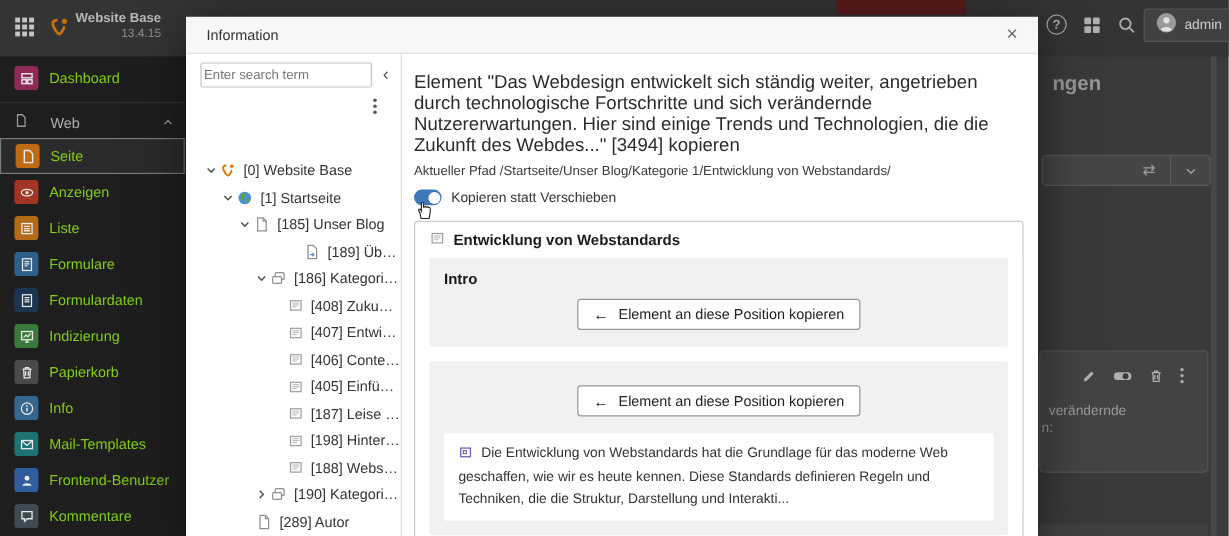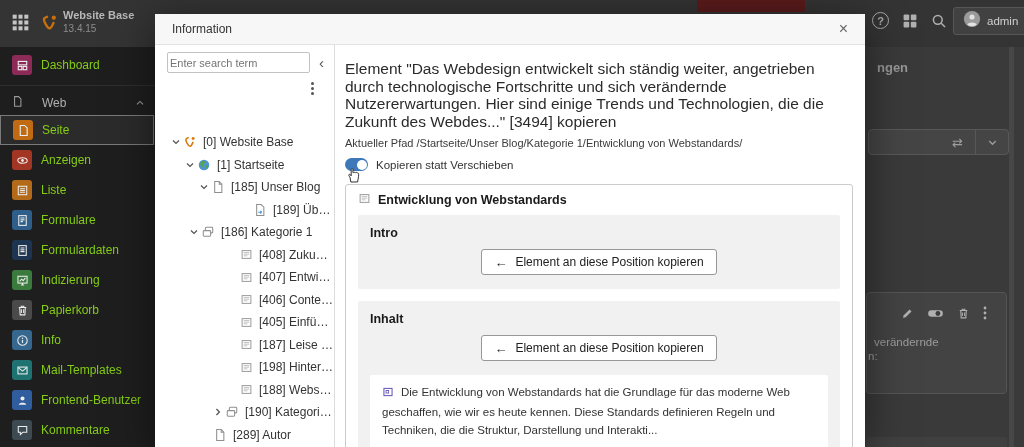--- a/index.html
+++ b/index.html
@@ -3,41 +3,41 @@
 <meta charset="utf-8">
 <style>
   html,body{margin:0;padding:0;width:1024px;height:447px;overflow:hidden;}
   *{box-sizing:border-box;}
   .stage{position:relative;width:1024px;height:447px;background:#3a3a3a;overflow:hidden;
          font-family:"Liberation Sans","DejaVu Sans",sans-serif;}
   
   .topbar{position:absolute;left:0;top:0;width:1024px;height:47px;background:#343434;}
   .burger{position:absolute;left:11px;top:13px;width:20px;height:20px;cursor:pointer;}
   .brandlogo{position:absolute;left:40px;top:13px;}
-  .brandtxt{position:absolute;left:63px;top:9px;line-height:1.25;}
+  .brandtxt{position:absolute;left:63px;top:9px;line-height:1.25;text-align:right;}
   .brandtxt .site{font-size:11px;font-weight:700;color:#b8b8b8;}
   .brandtxt .ver{font-size:10px;color:#8d8d8d;}
   .dangerbtn{position:absolute;left:697px;top:0;width:108px;height:12px;border-radius:0 0 2px 2px;}
   .tb-ico{position:absolute;top:12px;width:18px;height:18px;display:flex;align-items:center;justify-content:center;}
   .helpico{left:872px;width:17px;height:17px;border:1.5px solid #aaa;border-radius:50%;
            color:#aaa;font-size:11px;font-weight:700;line-height:14px;text-align:center;}
   .chip{position:absolute;left:953px;top:7px;height:28px;padding:0 9px;display:flex;align-items:center;gap:6px;
         background:#414141;border:1px solid #565656;border-radius:3px;}
   .chip .nm{font-size:11.5px;color:#cfcfcf;}
   
   .sidebar{position:absolute;left:0;top:47px;width:156px;height:400px;background:#1e1e1e;padding-top:3px;}
   .sb-item{display:flex;align-items:center;gap:9px;height:30px;padding-left:12px;cursor:pointer;}
   .sb-item.sel{border:1px solid #7a7a7a;background:#2b2b2b;margin-right:2px;}
   .tile{width:20px;height:20px;border-radius:3px;display:flex;align-items:center;justify-content:center;flex:0 0 20px;}
   .sb-label{font-size:12px;color:#84cc16;white-space:nowrap;}
   .sb-div{border-top:1px solid #2e2e2e;margin:5px 0 4px;}
   .sb-group{display:flex;align-items:center;gap:18px;height:25px;padding:0 11px;}
   .sb-group .glabel{font-size:12px;color:#b0b0b0;flex:1;}
   
-  .bg-frag-h{position:absolute;left:877px;top:60px;font-size:13px;font-weight:600;color:#979797;}
+  .bg-frag-h{position:absolute;left:877px;top:60px;font-size:17px;font-weight:600;color:#979797;}
   .bg-panelbar{position:absolute;left:868px;top:129px;width:141px;height:26px;background:#454545;
                border:1px solid #585858;border-radius:4px;display:flex;align-items:center;justify-content:flex-end;}
   .bg-panelbar .swap{font-family:"DejaVu Sans",sans-serif;color:#9e9e9e;font-size:13px;padding:0 12px;}
   .bg-panelbar .sep{width:1px;height:100%;background:#585858;}
   .bg-panelbar .chv{width:32px;display:flex;justify-content:center;}
   .bg-card{position:absolute;left:866px;top:292px;width:141px;height:102px;background:#434343;
            border:1px solid #555;border-radius:4px;overflow:hidden;}
   .bg-card .icons{display:flex;gap:13px;align-items:center;margin:13px 0 0 34px;}
   .bg-card .txt1{font-size:11.5px;color:#9c9c9c;margin:12px 0 0 7px;}
   .bg-card .txt2{font-size:11.5px;color:#9c9c9c;margin:2px 0 0 1px;}
@@ -385,21 +385,21 @@
             <div class="trow" style="padding-left: 56px; margin-left: 28px;">
               <span class="chev"></span>
               <span class="ticon">
                 <svg width="14" height="14" viewBox="0 0 16 16">
                   <path d="M4.2 1.8h5.2l3 3v9.4H4.2z" fill="#fff" stroke="#8f8f8f" stroke-width="1.2"></path>
                   <path d="M6 10.5h4M10 10.5L8.4 8.9M10 10.5l-1.6 1.6" stroke="#4d94d8" stroke-width="1.2" fill="none"></path>
                 </svg>
               </span>
               <span class="tlabel">[189] Übersicht</span>
             </div>
-            <div class="trow" style="padding-left: 32px;">
+            <div class="trow" style="padding-left: 56px;">
               <span class="chev">
                 <svg width="10" height="10" viewBox="0 0 16 16">
                   <path d="M3.2 5.5L8 10.3l4.8-4.8" fill="none" stroke="#555" stroke-width="2"></path>
                 </svg>
               </span>
               <span class="ticon">
                 <svg width="14" height="14" viewBox="0 0 16 16">
                   <rect x="5" y="2.6" width="8.4" height="6.4" rx="1" fill="#fff" stroke="#8f8f8f" stroke-width="1.2"></rect>
                   <rect x="2.6" y="6.4" width="8.4" height="6.4" rx="1" fill="#fff" stroke="#8f8f8f" stroke-width="1.2"></rect>
                 </svg>
@@ -539,21 +539,20 @@
           </div>
           <div id="sections">
               <div class="sec">
                 <div class="sec-t">Intro</div>
                 <button class="copy">
                   <span class="arr">←</span>
                   <span>Element an diese Position kopieren</span>
                 </button>
               </div>
               <div class="sec">
-                <div class="sec-t">Inhalt</div>
                 <button class="copy">
                   <span class="arr">←</span>
                   <span>Element an diese Position kopieren</span>
                 </button>
                 <div class="prev"><span class="picon"><svg width="12" height="12" viewBox="0 0 16 16">
                       <rect x="2.6" y="3.2" width="10.8" height="9.6" fill="#fff" stroke="#6a5ab8" stroke-width="1.4"></rect>
                       <rect x="5.4" y="6" width="3.4" height="3.4" fill="none" stroke="#6a5ab8" stroke-width="1.2"></rect>
                     </svg></span>Die Entwicklung von Webstandards hat die Grundlage für das moderne Web geschaffen, wie wir es heute kennen. Diese Standards definieren Regeln und Techniken, die die Struktur, Darstellung und Interakti...</div>
               </div>
             </div>

